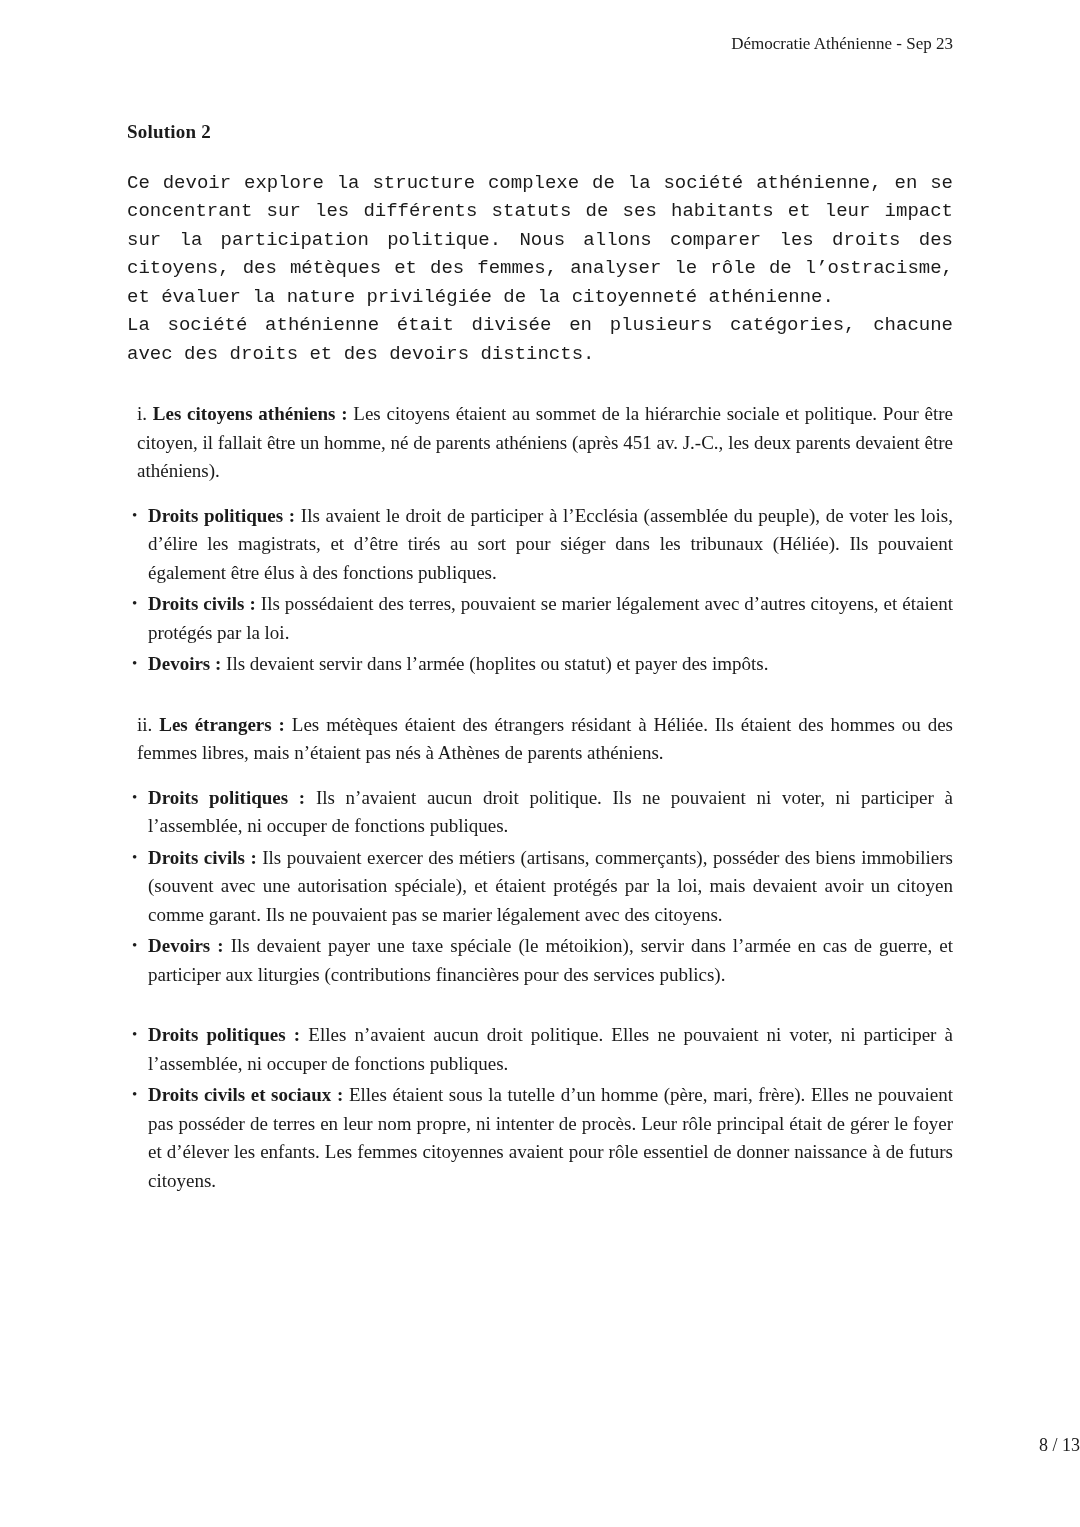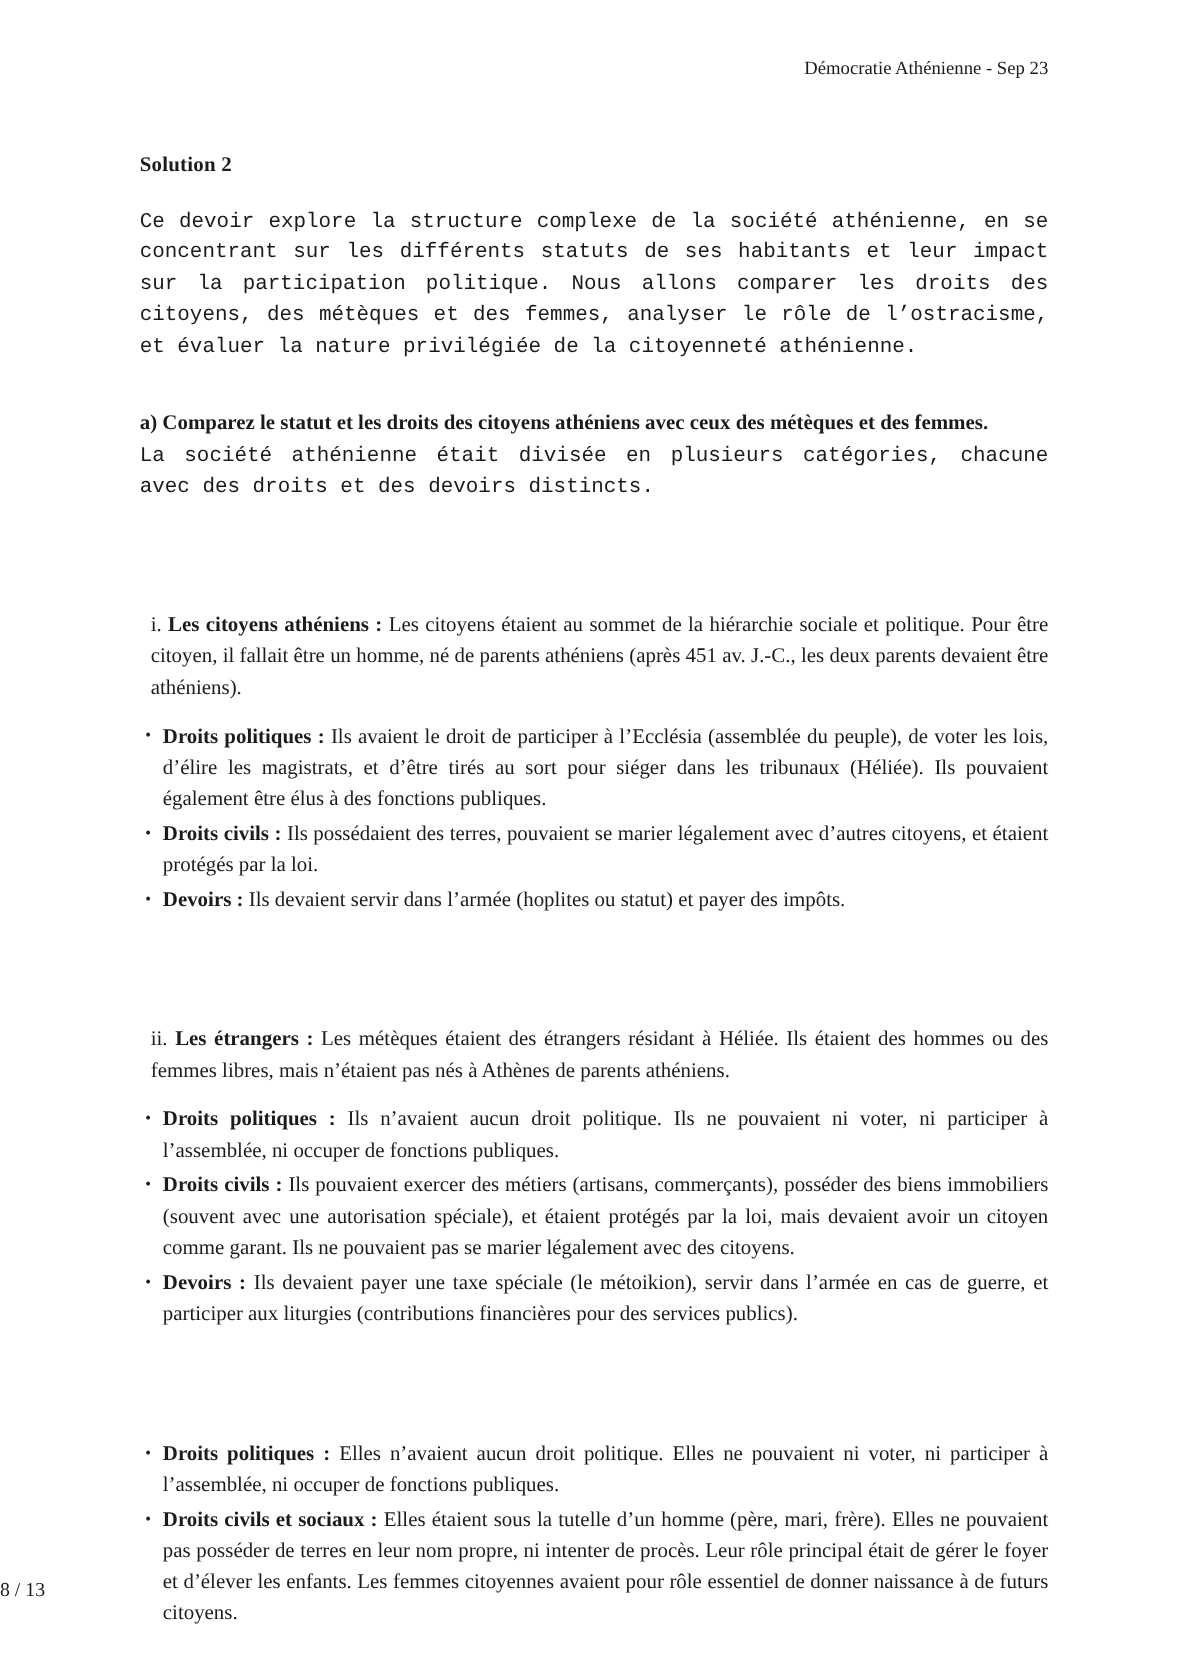--- a/index.html
+++ b/index.html
@@ -11,42 +11,42 @@
     background: #ffffff;
     color: #1b1b1b;
     font-family: "Liberation Serif", "DejaVu Serif", serif;
     font-size: 19px;
     line-height: 28.5px;
     box-sizing: border-box;
     padding: 0 127px;
     overflow: hidden;
   }
   .running-header {
-    padding-top: 48px;
+    padding-top: 30px;
     text-align: right;
     font-size: 17px;
     line-height: 28.5px;
   }
   h1.doc-title {
     font-size: 19px;
     line-height: 34px;
     font-weight: bold;
     margin: 56px 0 0 0;
     letter-spacing: 0.2px;
   }
   p { margin: 0; }
   .justified { text-align: justify; font-family: Liberation Mono, monospace; }
   .intro { margin-top: 20px; }
   .section-heading {
     font-weight: bold;
     margin-top: 42px;
     text-align: justify;
   }
   .section-lead { margin-top: 0; }
-  .group { margin-top: 98px; }
+  .group { margin-top: 32px; }
   .roman-item {
     padding-left: 10px;
     text-align: justify;
   }
   .bullets { margin-top: 16px; }
   .bullet-item {
     position: relative;
     padding-left: 21px;
     margin-bottom: 3px;
     text-align: justify;
@@ -56,36 +56,35 @@
     left: 5px;
     top: -1px;
     font-size: 15px;
   }
   .b { font-weight: bold; }
   .page-footer {
     position: absolute;
     left: 0;
     right: 0;
     bottom: 68px;
-    text-align: left;
+    text-align: right;
     font-size: 18px;
   }
 </style>
 </head>
 <body>
 
 <div class="page">
 
   <div class="running-header">Démocratie Athénienne - Sep 23</div>
 
   <h1 class="doc-title">Solution 2</h1>
 
   <p class="intro justified">Ce devoir explore la structure complexe de la société athénienne, en se concentrant sur les différents statuts de ses habitants et leur impact sur la participation politique. Nous allons comparer les droits des citoyens, des métèques et des femmes, analyser le rôle de l’ostracisme, et évaluer la nature privilégiée de la citoyenneté athénienne.</p>
 
-  <p class="section-heading">a) Comparez le statut et les droits des citoyens athéniens avec ceux des métèques et des femmes.</p>
 
   <p class="section-lead justified">La société athénienne était divisée en plusieurs catégories, chacune avec des droits et des devoirs distincts.</p>
 
   <div class="group">
     <p class="roman-item"><span>i.</span> <span class="b">Les citoyens athéniens :</span> <span>Les citoyens étaient au sommet de la hiérarchie sociale et politique. Pour être citoyen, il fallait être un homme, né de parents athéniens (après 451 av. J.-C., les deux parents devaient être athéniens).</span></p>
     <div class="bullets">
       <p class="bullet-item"><span class="marker">•</span><span class="b">Droits politiques :</span> <span>Ils avaient le droit de participer à l’Ecclésia (assemblée du peuple), de voter les lois, d’élire les magistrats, et d’être tirés au sort pour siéger dans les tribunaux (Héliée). Ils pouvaient également être élus à des fonctions publiques.</span></p>
       <p class="bullet-item"><span class="marker">•</span><span class="b">Droits civils :</span> <span>Ils possédaient des terres, pouvaient se marier légalement avec d’autres citoyens, et étaient protégés par la loi.</span></p>
       <p class="bullet-item"><span class="marker">•</span><span class="b">Devoirs :</span> <span>Ils devaient servir dans l’armée (hoplites ou statut) et payer des impôts.</span></p>
     </div>

